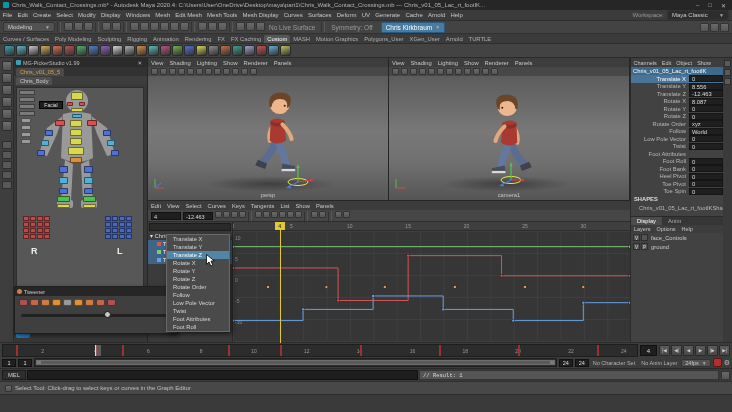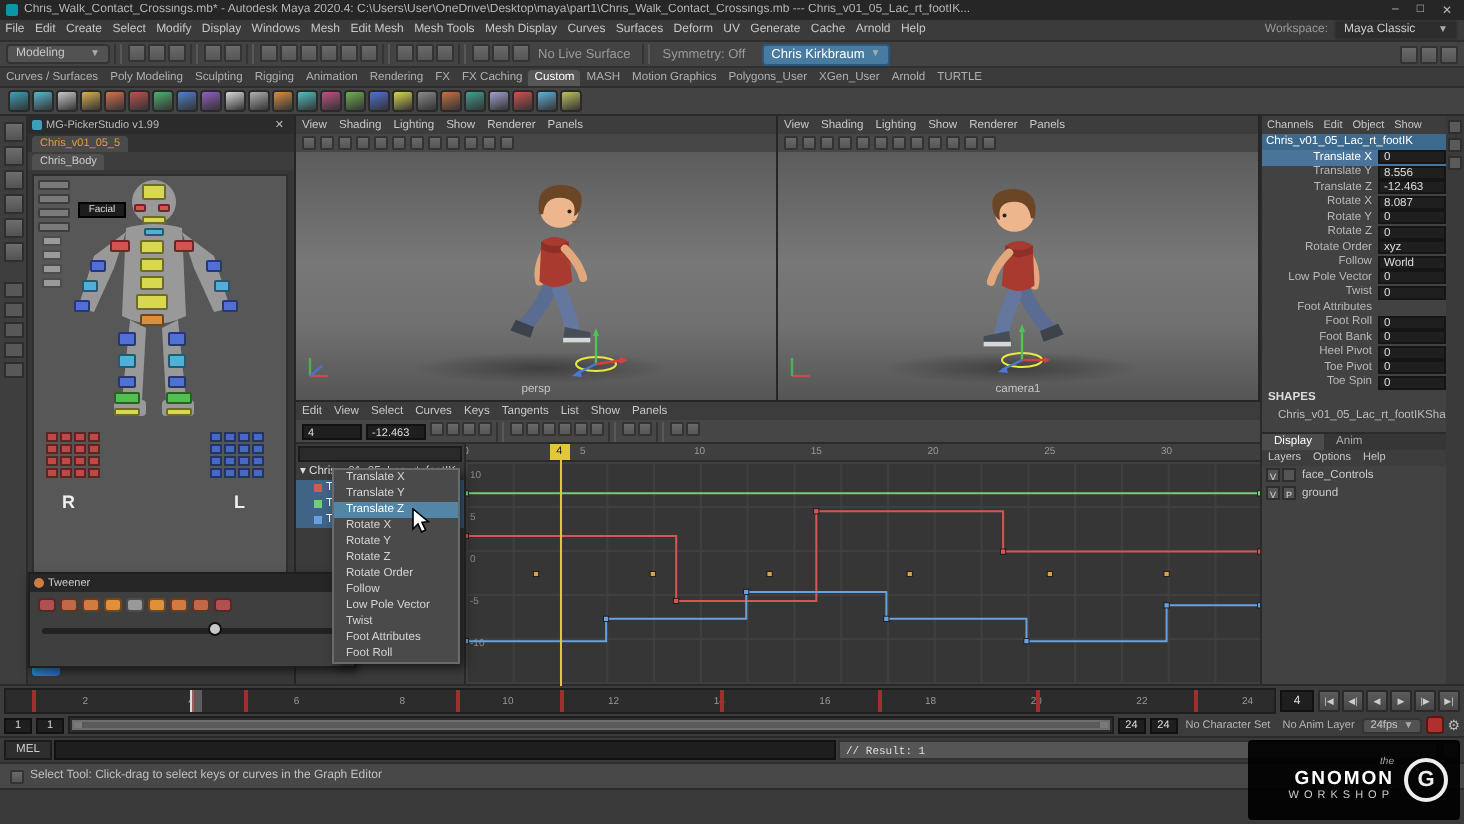--- a/index.html
+++ b/index.html
@@ -836,22 +836,14 @@
     <span id="cmd-output">// Result: 1</span>
     <span class="icon"></span>
   </div>
 
   <div id="helpline" class="abs">
     <span class="icon sm"></span>
     <span>Select Tool: Click-drag to select keys or curves in the Graph Editor</span>
   </div>
   <div id="bottomfill" class="abs"></div>
 
-  <div id="gnomon" class="abs">
-    <div id="gn-text">
-      <div id="gn-the">the</div>
-      <div id="gn-name">GNOMON</div>
-      <div id="gn-ws">WORKSHOP</div>
-    </div>
-    <div id="gn-circle">G</div>
-  </div>
 
 </div>
 
 </body></html>

